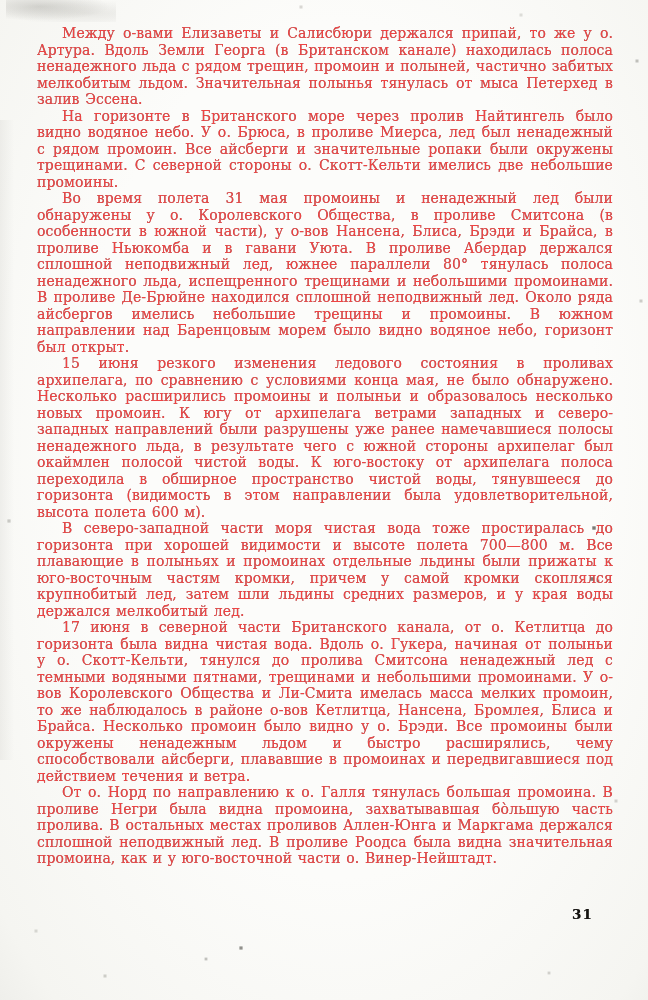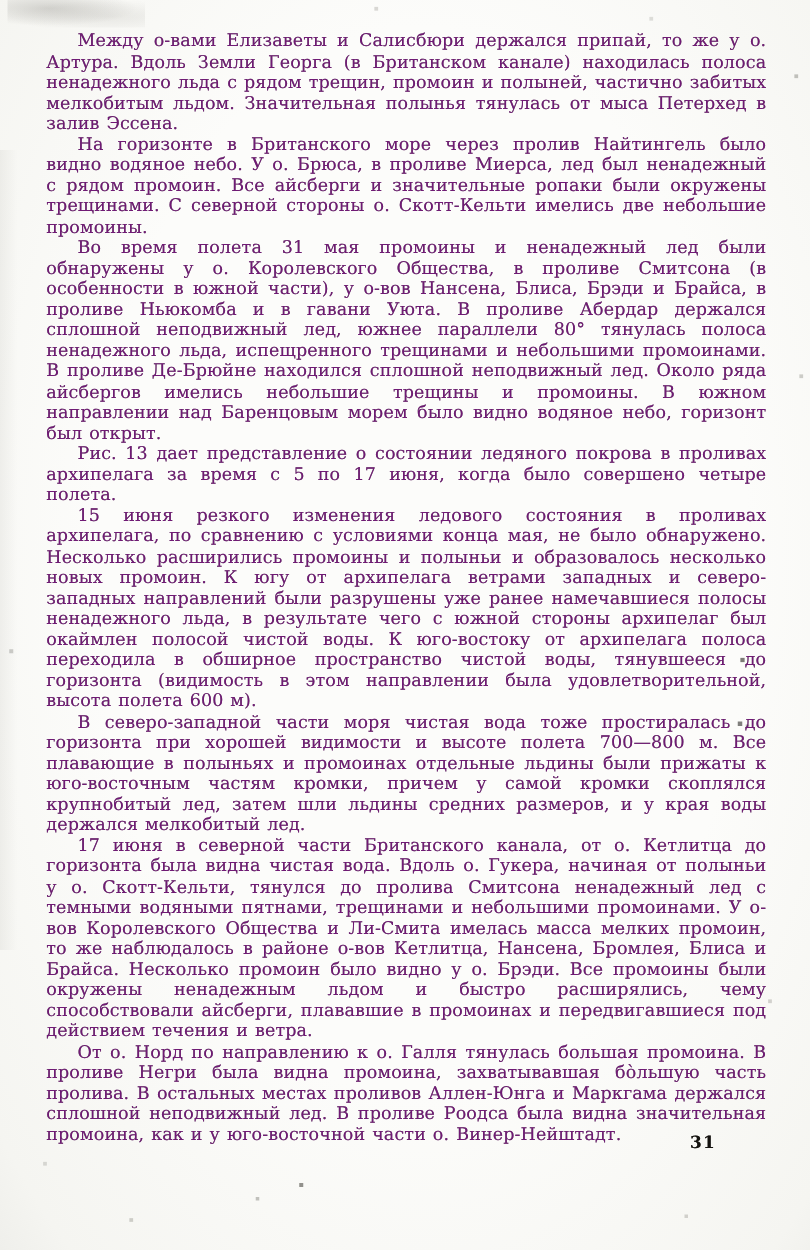--- a/index.html
+++ b/index.html
@@ -17,37 +17,37 @@
   .page {
     position: relative;
     width: 648px;
     height: 1000px;
   }
   .text-block {
     position: absolute;
     top: 25px;
     left: 37px;
     width: 576px;
-    color: #701a75;
+    color: #ef4444;
     font-size: 14px;
     line-height: 16.5px;
     text-align: justify;
     letter-spacing: 0.1px;
     word-spacing: 1px;
     text-shadow: 0 0 0.4px rgba(20,18,16,0.55);
   }
   .text-block p {
     margin: 0;
     padding: 0;
     text-indent: 25px;
   }
   .page-number {
     position: absolute;
     top: 906px;
-    left: 552px;
+    left: 572px;
     font-size: 13.5px;
     font-weight: bold;
     color: #14120f;
     letter-spacing: 1px;
     text-shadow: 0 0 0.4px rgba(20,18,16,0.6);
   }
   
   .smudge-top-left {
     position: absolute;
     top: 0;
@@ -99,21 +99,20 @@
 <div class="page">
 
   <div class="smudge-top-left"></div>
   <div class="smudge-left-mid"></div>
   <div class="specks"></div>
 
   <main class="text-block">
     <p>Между о-вами Елизаветы и Салисбюри держался припай, то же у о. Артура. Вдоль Земли Георга (в Британском канале) находилась полоса ненадежного льда с рядом трещин, промоин и полыней, частично забитых мелкобитым льдом. Значительная полынья тянулась от мыса Петерхед в залив Эссена.</p>
     <p>На горизонте в Британского море через пролив Найтингель было видно водяное небо. У о. Брюса, в проливе Миерса, лед был ненадежный с рядом промоин. Все айсберги и значительные ропаки были окружены трещинами. С северной стороны о. Скотт-Кельти имелись две небольшие промоины.</p>
     <p>Во время полета 31 мая промоины и ненадежный лед были обнаружены у о. Королевского Общества, в проливе Смитсона (в особенности в южной части), у о-вов Нансена, Блиса, Брэди и Брайса, в проливе Ньюкомба и в гавани Уюта. В проливе Абердар держался сплошной неподвижный лед, южнее параллели 80° тянулась полоса ненадежного льда, испещренного трещинами и небольшими промоинами. В проливе Де-Брюйне находился сплошной неподвижный лед. Около ряда айсбергов имелись небольшие трещины и промоины. В южном направлении над Баренцовым морем было видно водяное небо, горизонт был открыт.</p>
-    <p>Рис. 13 дает представление о состоянии ледяного покрова в проливах архипелага за время с 5 по 17 июня, когда было совершено четыре полета.</p>
     <p>15 июня резкого изменения ледового состояния в проливах архипелага, по сравнению с условиями конца мая, не было обнаружено. Несколько расширились промоины и полыньи и образовалось несколько новых промоин. К югу от архипелага ветрами западных и северо-западных направлений были разрушены уже ранее намечавшиеся полосы ненадежного льда, в результате чего с южной стороны архипелаг был окаймлен полосой чистой воды. К юго-востоку от архипелага полоса переходила в обширное пространство чистой воды, тянувшееся до горизонта (видимость в этом направлении была удовлетворительной, высота полета 600 м).</p>
     <p>В северо-западной части моря чистая вода тоже простиралась до горизонта при хорошей видимости и высоте полета 700—800 м. Все плавающие в полыньях и промоинах отдельные льдины были прижаты к юго-восточным частям кромки, причем у самой кромки скоплялся крупнобитый лед, затем шли льдины средних размеров, и у края воды держался мелкобитый лед.</p>
     <p>17 июня в северной части Британского канала, от о. Кетлитца до горизонта была видна чистая вода. Вдоль о. Гукера, начиная от полыньи у о. Скотт-Кельти, тянулся до пролива Смитсона ненадежный лед с темными водяными пятнами, трещинами и небольшими промоинами. У о-вов Королевского Общества и Ли-Смита имелась масса мелких промоин, то же наблюдалось в районе о-вов Кетлитца, Нансена, Бромлея, Блиса и Брайса. Несколько промоин было видно у о. Брэди. Все промоины были окружены ненадежным льдом и быстро расширялись, чему способствовали айсберги, плававшие в промоинах и передвигавшиеся под действием течения и ветра.</p>
     <p>От о. Норд по направлению к о. Галля тянулась большая промоина. В проливе Негри была видна промоина, захватывавшая бо̀льшую часть пролива. В остальных местах проливов Аллен-Юнга и Маркгама держался сплошной неподвижный лед. В проливе Роодса была видна значительная промоина, как и у юго-восточной части о. Винер-Нейштадт.</p>
   </main>
 
   <div class="page-number">31</div>
 
 </div>
 

